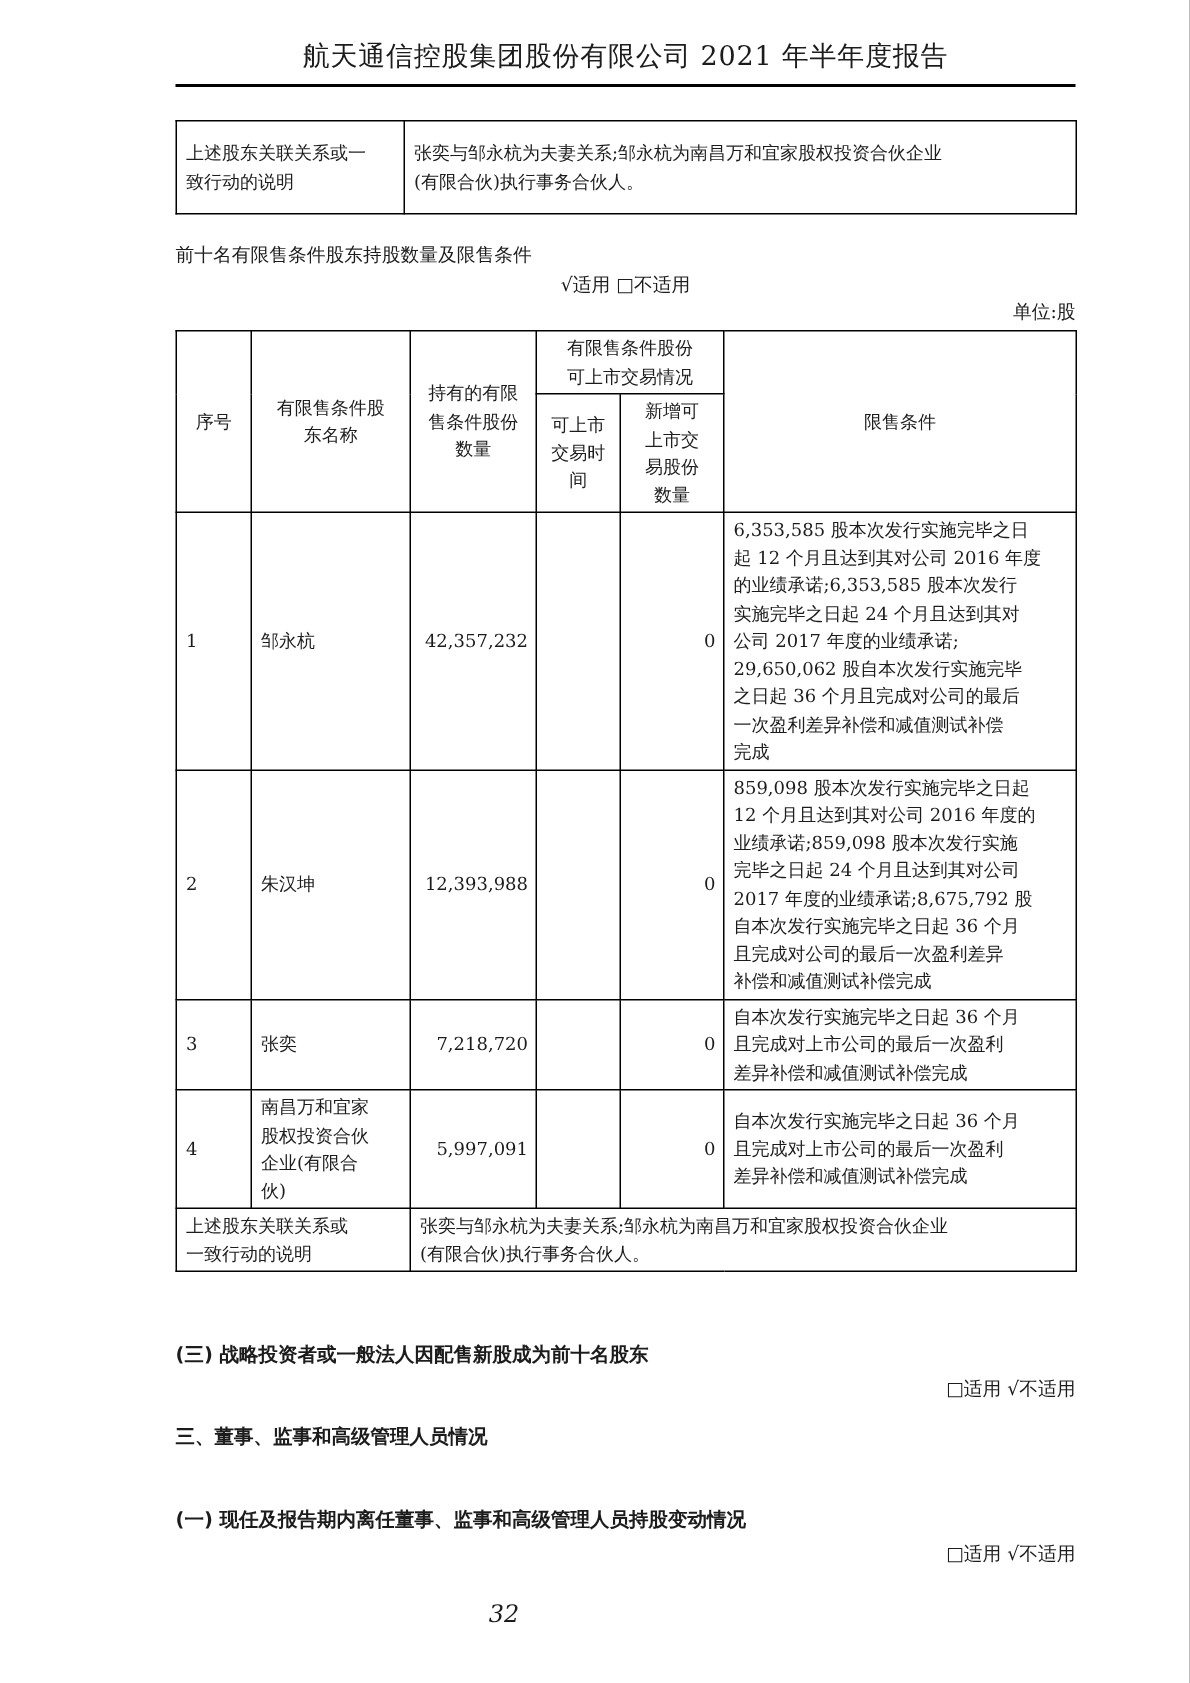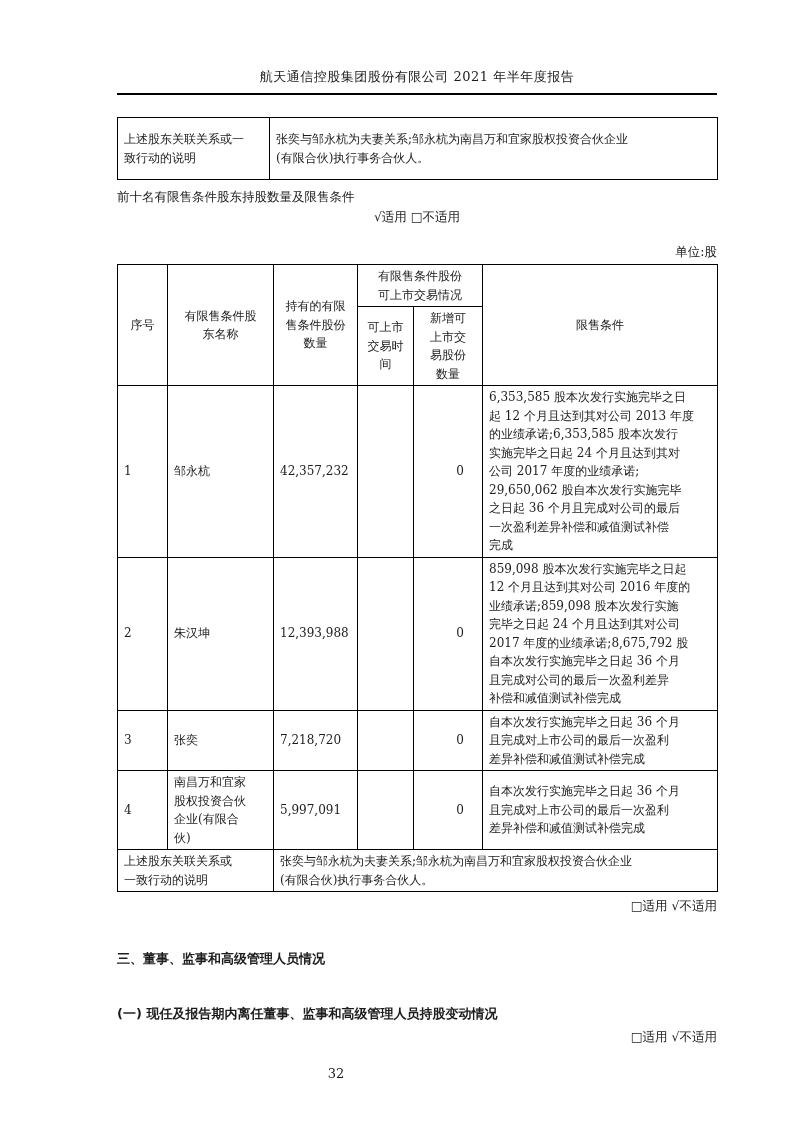--- a/index.html
+++ b/index.html
@@ -7,61 +7,61 @@
     position: relative;
     width: 793px; height: 1122px;
     margin: 0 auto;
     background: #ffffff;
     font-family: "DejaVu Serif", "Liberation Serif", serif;
     color: #1c1c1c;
     overflow: hidden;
   }
   .content { margin: 0 76px 0 117px; width: 600px; }
 
-  .doc-header { padding-top: 68px; text-align: center; font-size: 13px; letter-spacing: 0.5px; }
+  .doc-header { padding-top: 25px; text-align: center; font-size: 18px; letter-spacing: 0.5px; }
   .header-rule { margin-top: 7px; border-bottom: 2px solid #000; height: 0; }
 
   table { border-collapse: collapse; table-layout: fixed; width: 600px; }
   td {
     border: 1.4px solid #000;
     font-size: 12px;
     line-height: 18.5px;
     padding: 2px 6px;
     vertical-align: middle;
     white-space: pre-line;
     overflow: hidden;
   }
   .tbl-relation { margin-top: 22px; }
   .tbl-relation td.lbl { width: 140px; }
   .row-45 { height: 62px; }
 
-  .sec-title { margin-top: 9px; font-size: 12.5px; }
+  .sec-title { margin-top: 19px; font-size: 12.5px; }
   .applicability { margin-top: 3px; font-size: 12.5px; text-align: center; }
-  .unit-line { margin-top: 18px; font-size: 12.5px; text-align: right; }
+  .unit-line { margin-top: 1px; font-size: 12.5px; text-align: right; }
 
   .tbl-restricted { margin-top: 3px; }
   .tbl-restricted td.c { text-align: center; }
-  .tbl-restricted td.num { text-align: right; padding-right: 18px; }
+  .tbl-restricted td.num { text-align: right; padding-right: 5px; }
   .h-36 { height: 33px; }
   .h-74 { height: 71px; }
   .h-r1 { height: 169px; }
   .h-r2 { height: 139px; }
   .h-r3 { height: 51px; }
   .h-r4 { height: 63px; }
   .h-ft { height: 33px; }
 
   .heading { font-size: 13px; font-weight: bold; font-family: "DejaVu Sans", "Liberation Sans", sans-serif; }
   .hd-1 { margin-top: 46px; }
-  .hd-2 { margin-top: 35px; }
+  .hd-2 { margin-top: 14px; }
   .hd-3 { margin-top: 37px; }
   .appl-plain { margin-top: 6px; font-size: 12.5px; text-align: right; }
 
   .page-number {
     position: absolute; top: 1066px; left: 0; width: 672px;
-    text-align: center; font-size: 13px;
+    text-align: center; font-size: 16px; font-style: italic;
   }
 </style>
 </head>
 <body>
 
 <div class="page">
   <div class="content">
 
     <div class="doc-header">航天通信控股集团股份有限公司 2021 年半年度报告</div>
     <div class="header-rule"></div>
@@ -116,21 +116,21 @@
 数量</td>
       </tr>
 
       <tr class="h-r1">
         <td>1</td>
         <td>邹永杭</td>
         <td class="num">42,357,232</td>
         <td></td>
         <td class="num">0</td>
         <td>6,353,585 股本次发行实施完毕之日
-起 12 个月且达到其对公司 2013 年度
+起 12 个月且达到其对公司 2016 年度
 的业绩承诺;6,353,585 股本次发行
 实施完毕之日起 24 个月且达到其对
 公司 2017 年度的业绩承诺;
 29,650,062 股自本次发行实施完毕
 之日起 36 个月且完成对公司的最后
 一次盈利差异补偿和减值测试补偿
 完成</td>
       </tr>
       <tr class="h-r2">
         <td>2</td>
@@ -172,20 +172,21 @@
       </tr>
       <tr class="h-ft">
         <td colspan="2">上述股东关联关系或
 一致行动的说明</td>
         <td colspan="4">张奕与邹永杭为夫妻关系;邹永杭为南昌万和宜家股权投资合伙企业
 (有限合伙)执行事务合伙人。</td>
       </tr>
     </tbody>
       </table>
 
+    <div class="heading hd-1">(三) 战略投资者或一般法人因配售新股成为前十名股东</div>
     <div class="appl-plain">□适用  √不适用</div>
 
     <div class="heading hd-2">三、董事、监事和高级管理人员情况</div>
 
     <div class="heading hd-3">(一) 现任及报告期内离任董事、监事和高级管理人员持股变动情况</div>
     <div class="appl-plain">□适用  √不适用</div>
 
   </div>
 
   <div class="page-number">32</div>

